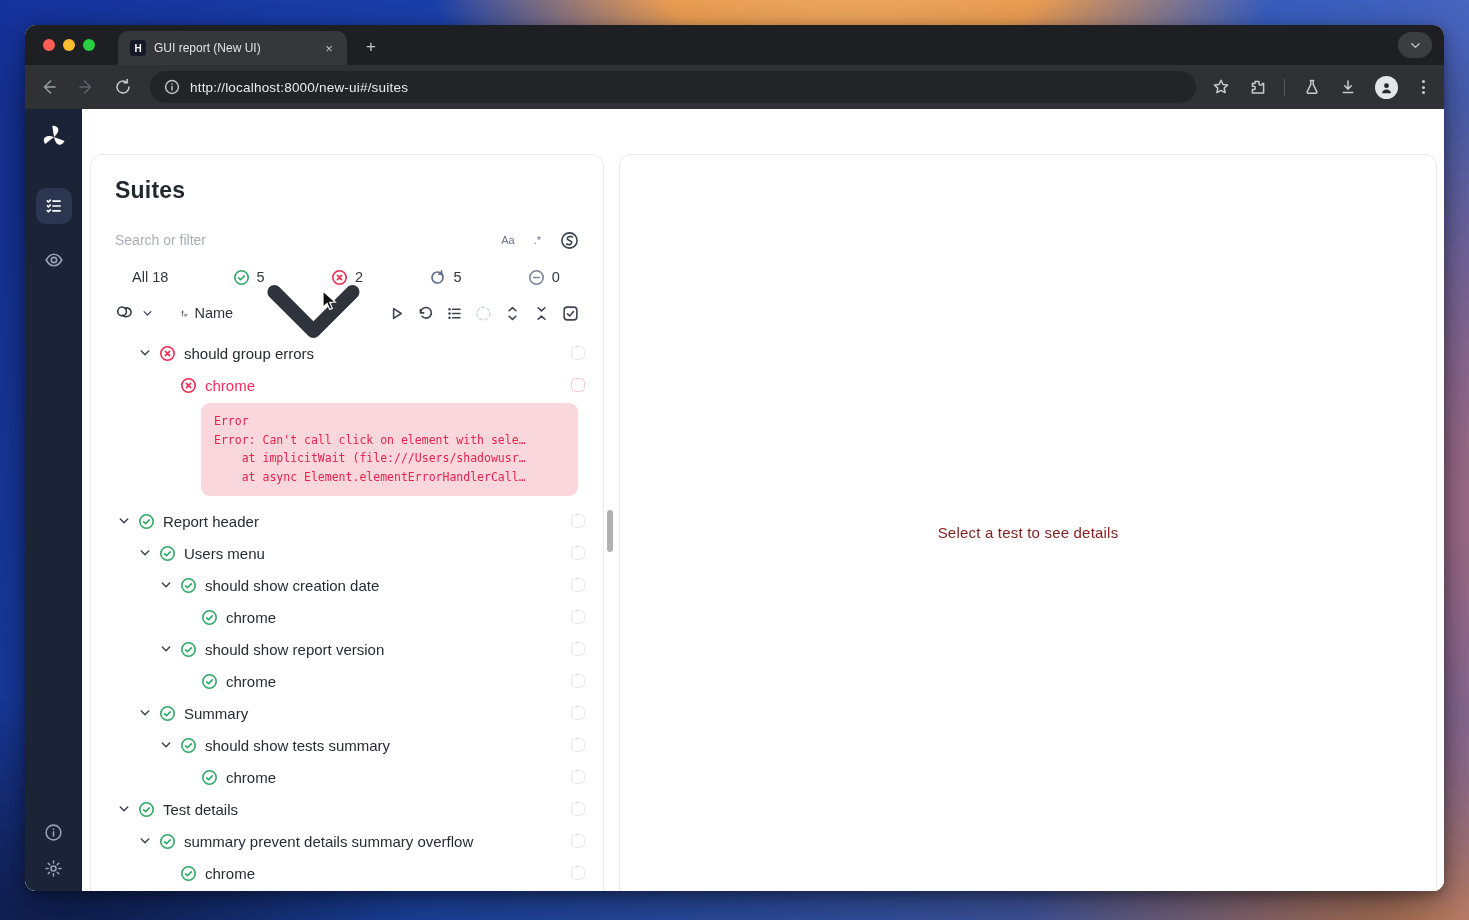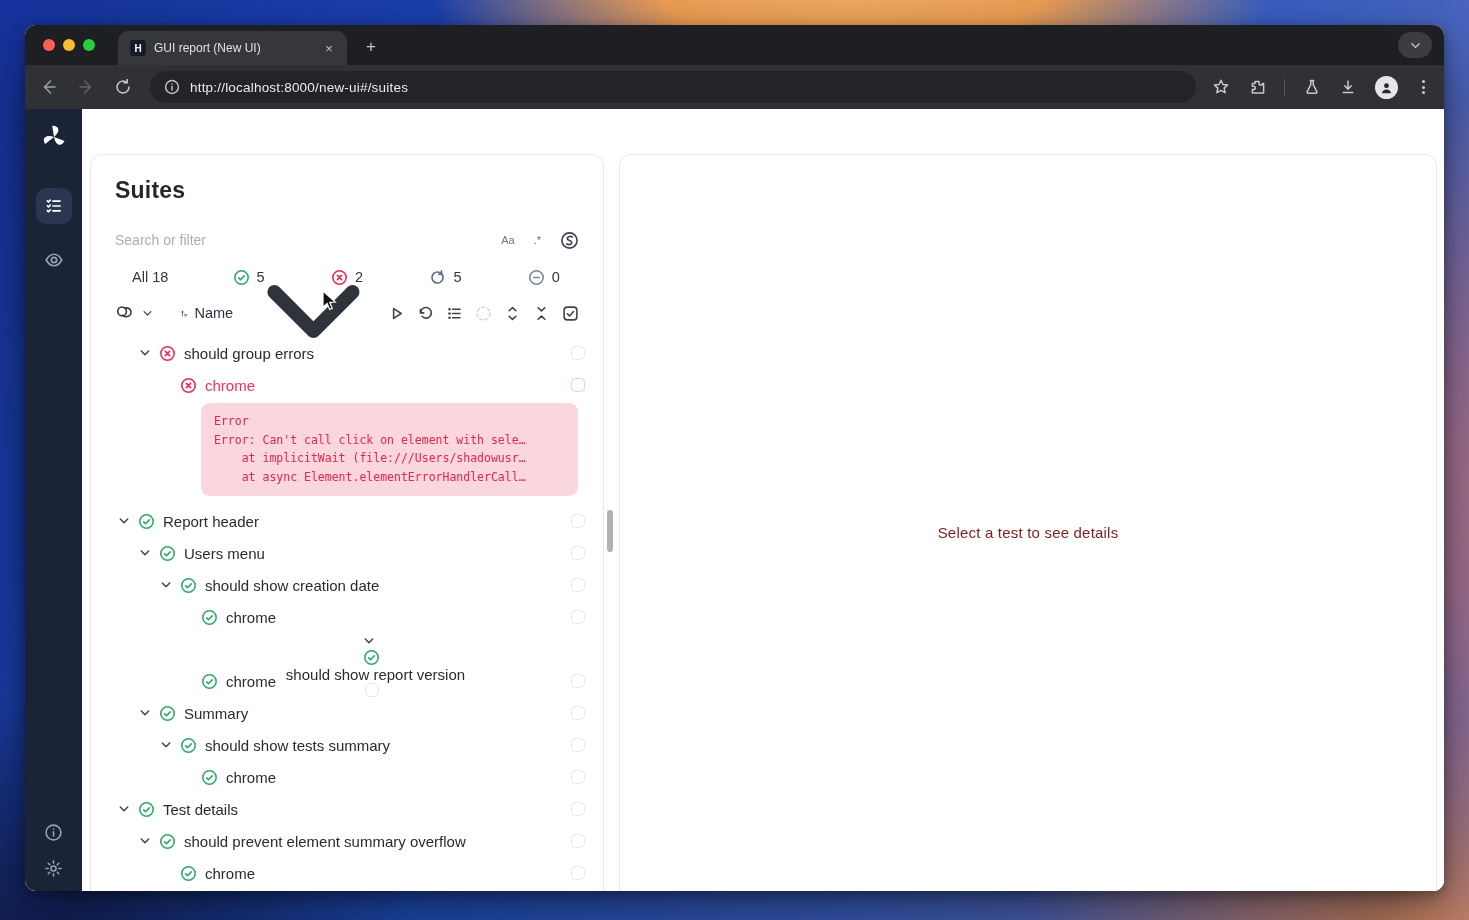--- a/index.html
+++ b/index.html
@@ -458,21 +458,21 @@
               <span class="ic sticon st-passed">
                 <svg viewBox="0 0 16 16">
                   <circle cx="8" cy="8" r="6.3"></circle>
                   <path d="M5.3 8.3l1.8 1.8 3.5-3.6"></path>
                 </svg>
               </span>
               <span class="lbl">chrome</span>
               <span class="spacer"></span>
               <span class="cbx"></span>
             </div>
-            <div class="trow" style="padding-left: 67px; flex-direction: column;">
+            <div class="trow" style="padding-left: 67px;">
               <span class="ic chev">
                 <svg viewBox="0 0 16 16">
                   <path d="M4.3 6 8 9.7 11.7 6"></path>
                 </svg>
               </span>
               <span class="ic sticon st-passed">
                 <svg viewBox="0 0 16 16">
                   <circle cx="8" cy="8" r="6.3"></circle>
                   <path d="M5.3 8.3l1.8 1.8 3.5-3.6"></path>
                 </svg>
@@ -556,21 +556,21 @@
                 <svg viewBox="0 0 16 16">
                   <path d="M4.3 6 8 9.7 11.7 6"></path>
                 </svg>
               </span>
               <span class="ic sticon st-passed">
                 <svg viewBox="0 0 16 16">
                   <circle cx="8" cy="8" r="6.3"></circle>
                   <path d="M5.3 8.3l1.8 1.8 3.5-3.6"></path>
                 </svg>
               </span>
-              <span class="lbl">should prevent element summary overflow</span>
+              <span class="lbl">summary prevent details summary overflow</span>
               <span class="spacer"></span>
               <span class="cbx"></span>
             </div>
             <div class="trow" style="padding-left: 89px;">
               <span class="ic sticon st-passed">
                 <svg viewBox="0 0 16 16">
                   <circle cx="8" cy="8" r="6.3"></circle>
                   <path d="M5.3 8.3l1.8 1.8 3.5-3.6"></path>
                 </svg>
               </span>

